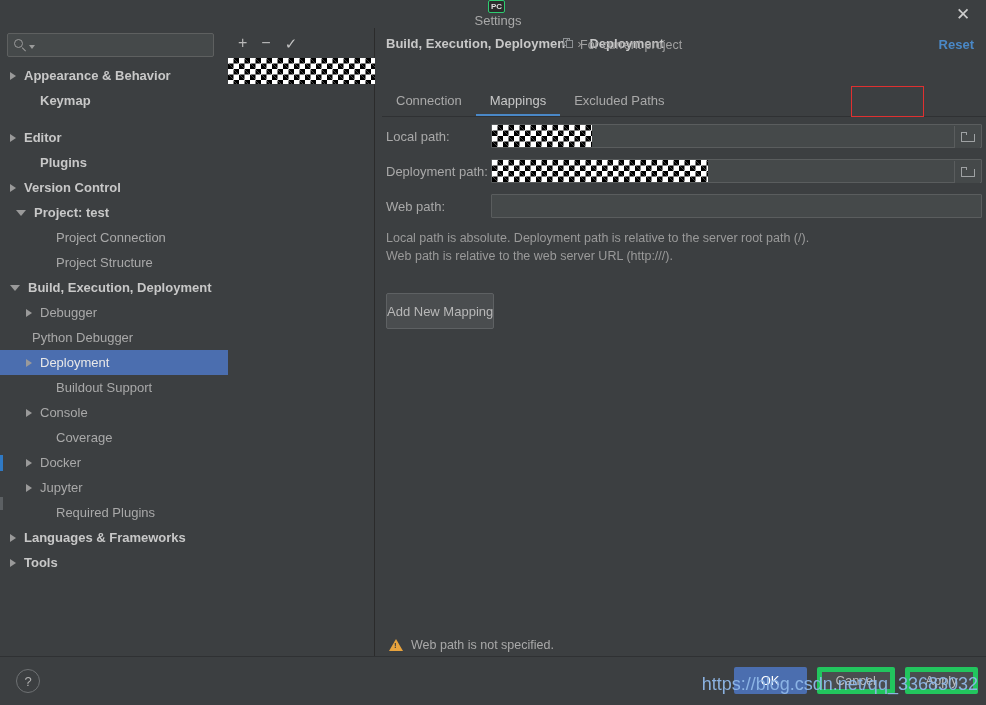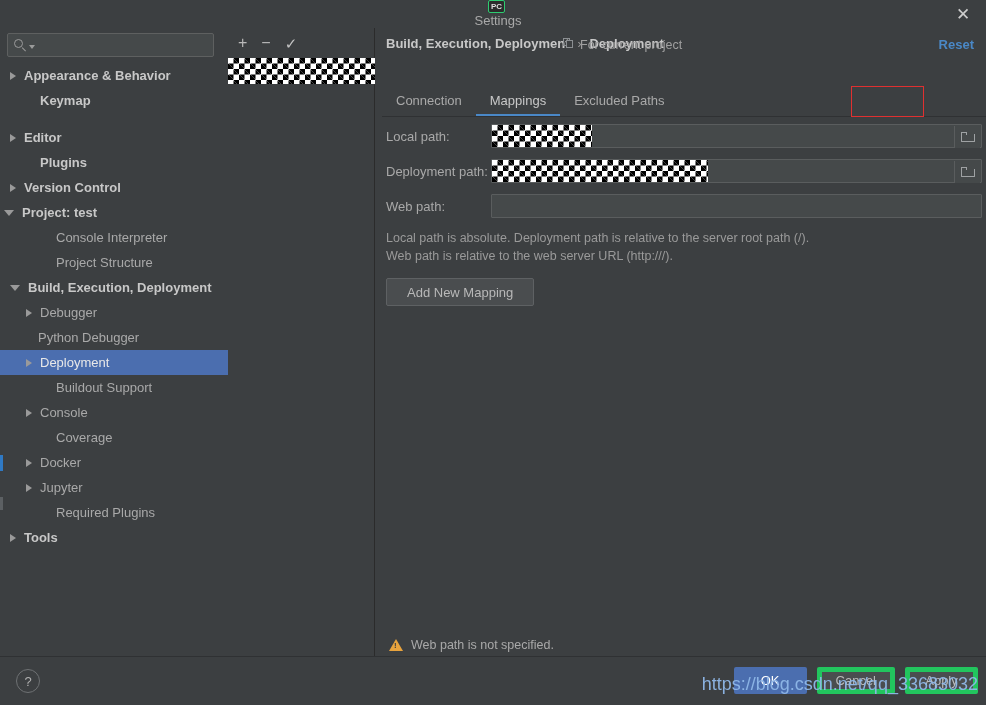--- a/index.html
+++ b/index.html
@@ -196,21 +196,21 @@
   }
   .folder .tab-top {
     position: absolute; left: 0; top: 0; width: 6px; height: 3px;
     border: 1.3px solid #9fa2a4; border-bottom: none;
   }
 
   .hint {
     margin-top: 6px; font-size: 12.5px; color: #9a9a9a; line-height: 1.45;
   }
   .add-mapping-btn {
-    margin-top: 13px; height: 28px; padding: 0 20px;
+    margin-top: 28px; height: 36px; padding: 0 0;
     background: #4a4d4f; border: 1px solid #5e6163; border-radius: 2px;
     color: #b8b8b8; font-size: 13px; cursor: pointer;
     font-family: "Liberation Sans", sans-serif;
   }
 
   
   .warning-strip {
     position: absolute; left: 379px; top: 633px; width: 610px; height: 23px;
     display: flex; align-items: center; gap: 8px; padding-left: 10px;
   }
@@ -299,31 +299,31 @@
           <span class="label">Plugins</span>
         </div>
         <div class="tree-row bold" style="padding-left: 10px;">
           <span class="arrow"></span>
           <span class="label">Version Control</span>
           <span class="copy-icon">
             <span class="b b1"></span>
             <span class="b b2"></span>
           </span>
         </div>
-        <div class="tree-row bold" style="padding-left: 4px;">
+        <div class="tree-row bold" style="padding-left: 16px;">
           <span class="arrow down"></span>
           <span class="label">Project: test</span>
           <span class="copy-icon">
             <span class="b b1"></span>
             <span class="b b2"></span>
           </span>
         </div>
         <div class="tree-row" style="padding-left: 42px;">
           <span class="arrow hidden"></span>
-          <span class="label">Console Interpreter</span>
+          <span class="label">Project Connection</span>
           <span class="copy-icon">
             <span class="b b1"></span>
             <span class="b b2"></span>
           </span>
         </div>
         <div class="tree-row" style="padding-left: 42px;">
           <span class="arrow hidden"></span>
           <span class="label">Project Structure</span>
           <span class="copy-icon">
             <span class="b b1"></span>
@@ -331,21 +331,21 @@
           </span>
         </div>
         <div class="tree-row bold" style="padding-left: 10px;">
           <span class="arrow down"></span>
           <span class="label">Build, Execution, Deployment</span>
         </div>
         <div class="tree-row" style="padding-left: 26px;">
           <span class="arrow"></span>
           <span class="label">Debugger</span>
         </div>
-        <div class="tree-row" style="padding-left: 24px;">
+        <div class="tree-row" style="padding-left: 18px;">
           <span class="arrow hidden"></span>
           <span class="label">Python Debugger</span>
           <span class="copy-icon">
             <span class="b b1"></span>
             <span class="b b2"></span>
           </span>
         </div>
         <div class="tree-row selected" style="padding-left: 26px;">
           <span class="arrow"></span>
           <span class="label">Deployment</span>
@@ -390,20 +390,24 @@
             <span class="b b2"></span>
           </span>
         </div>
         <div class="tree-row" style="padding-left: 42px;">
           <span class="arrow hidden"></span>
           <span class="label">Required Plugins</span>
           <span class="copy-icon">
             <span class="b b1"></span>
             <span class="b b2"></span>
           </span>
+        </div>
+        <div class="tree-row bold" style="padding-left: 10px;">
+          <span class="arrow"></span>
+          <span class="label">Languages &amp; Frameworks</span>
         </div>
         <div class="tree-row bold" style="padding-left: 10px;">
           <span class="arrow"></span>
           <span class="label">Tools</span>
         </div>
       </div>
     <div class="sidebar-hscroll"></div>
   </div>
 
   <div class="servers-col">

